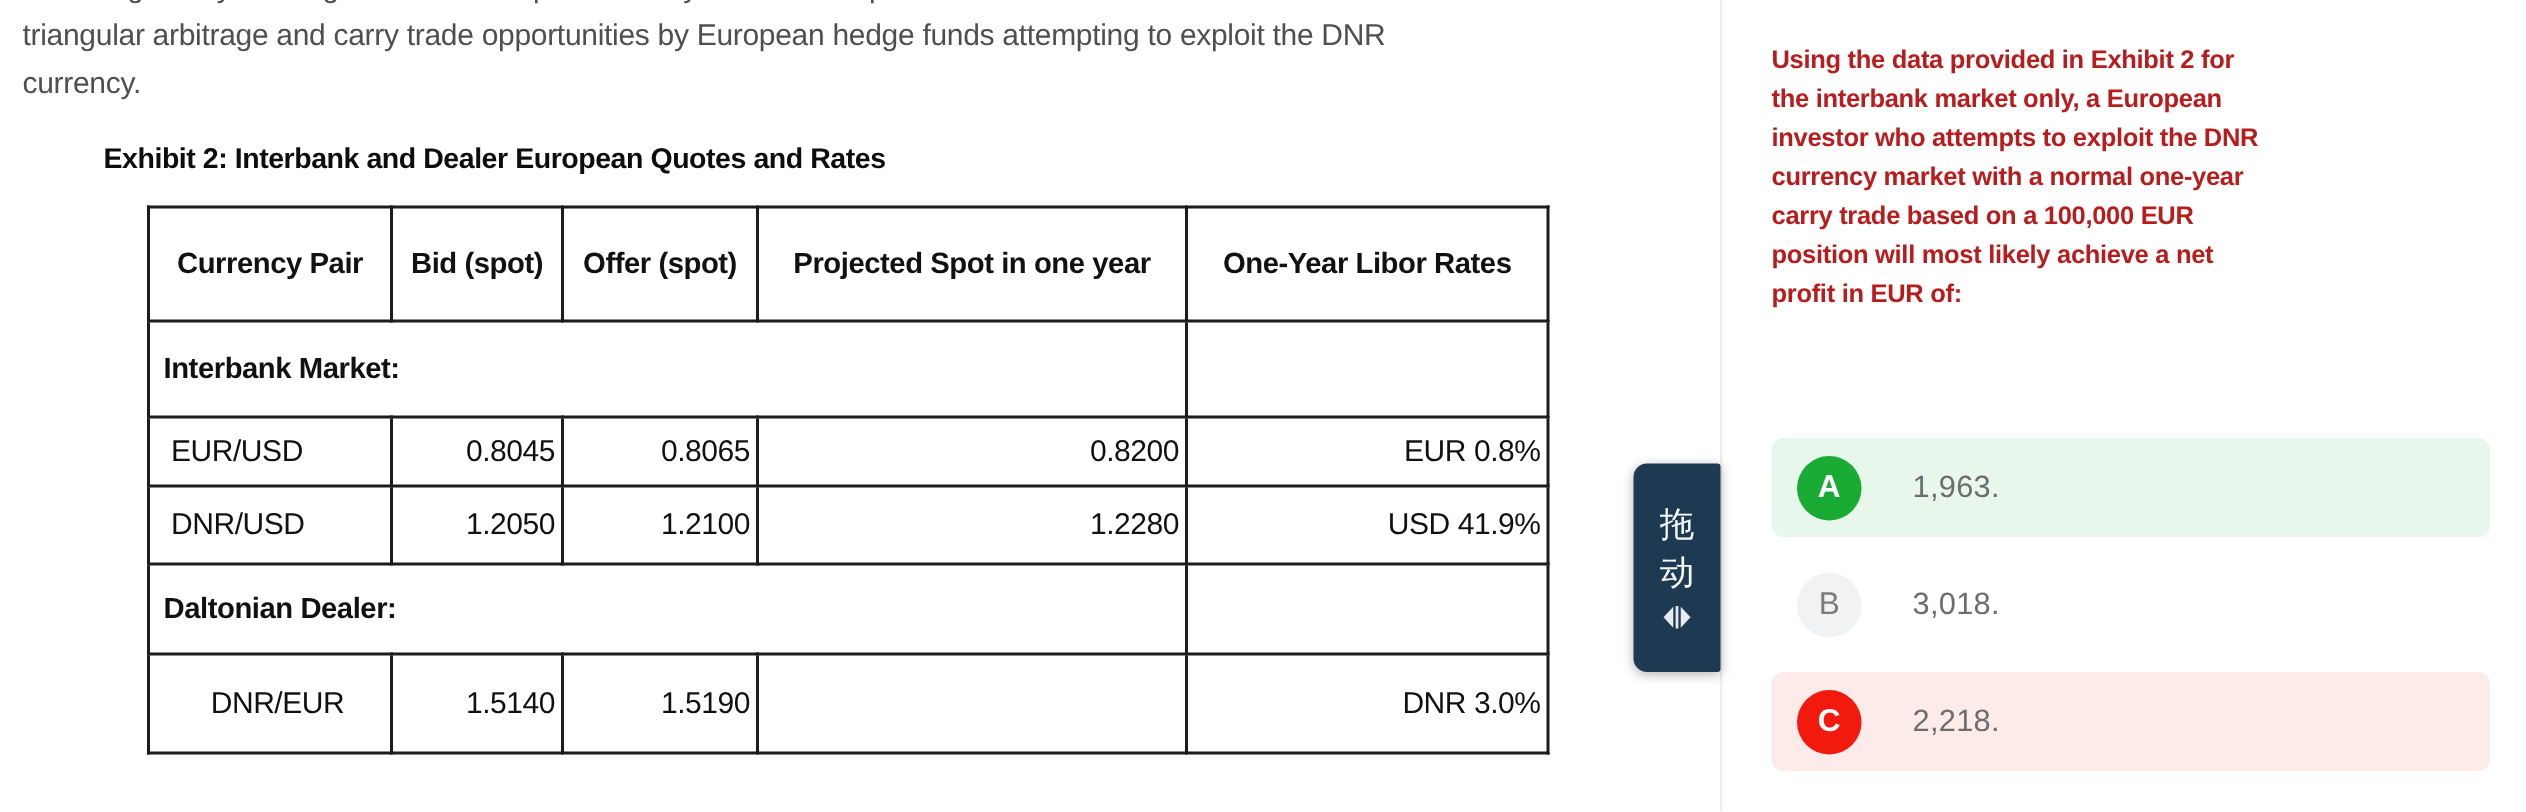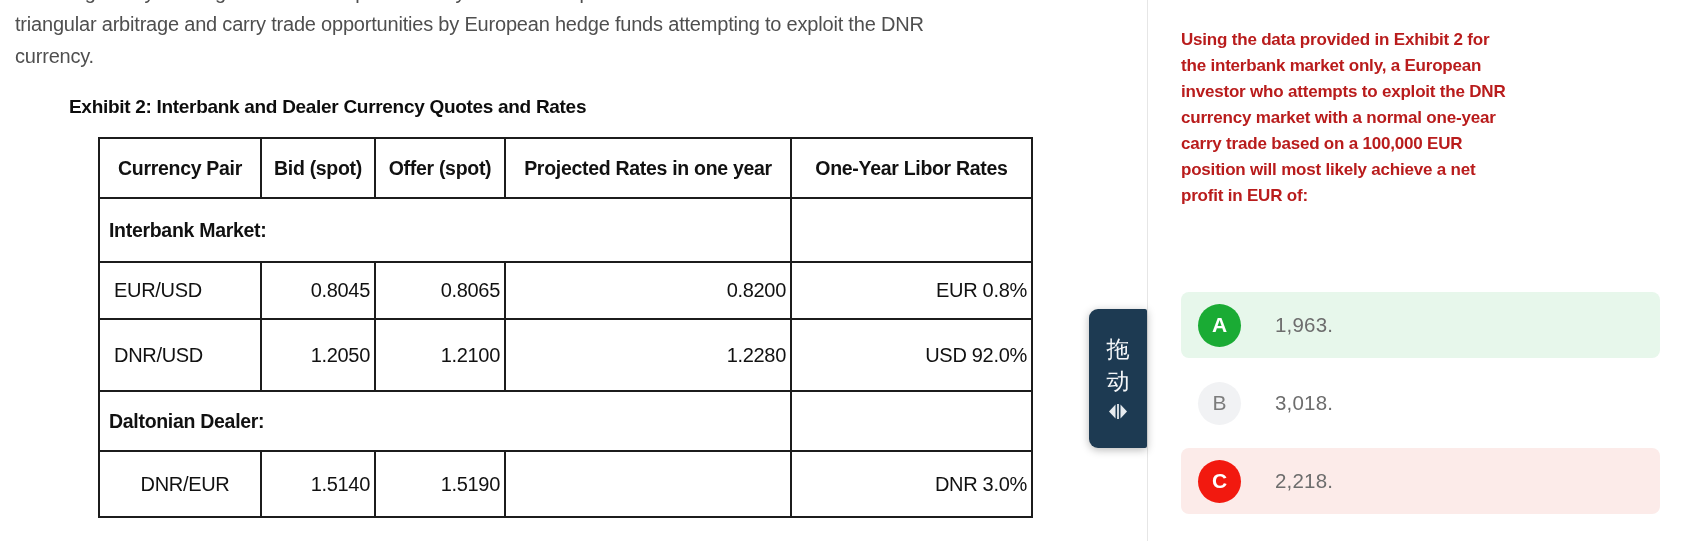--- a/index.html
+++ b/index.html
@@ -26,22 +26,22 @@
   }
   .exhibit-table td {
     border:2px solid #1c1c1c; vertical-align:middle;
     font-size:20px; letter-spacing:-0.3px; padding:0 4px;
   }
   .exhibit-table td.hdr { font-weight:bold; font-size:19.5px; text-align:center; padding:0 2px; }
   .exhibit-table td.sec { font-weight:bold; text-align:left; padding-left:9px; font-size:19.5px; }
   .exhibit-table td.pair { text-align:left; padding-left:14px; }
   .exhibit-table td.pair-center { text-align:center; }
   .exhibit-table td.num { text-align:right; }
-  tr.h-header{height:60px} tr.h-sec1{height:64px} tr.h-d1{height:57px}
-  tr.h-d2{height:72px} tr.h-sec2{height:60px} tr.h-d3{height:66px}
+  tr.h-header{height:76px} tr.h-sec1{height:64px} tr.h-d1{height:46px}
+  tr.h-d2{height:52px} tr.h-sec2{height:60px} tr.h-d3{height:66px}
 
   
   .panel-divider { position:absolute; left:1147px; top:0; width:1px; height:541px; background:#e6e6e6; }
   .drag-handle {
     position:absolute; left:1089px; top:309px; width:58px; height:139px;
     background:#1d3a52; border-radius:9px 2px 2px 9px;
     box-shadow:0 2px 8px rgba(0,0,0,.28);
     display:flex; flex-direction:column; align-items:center; justify-content:center;
     gap:5px; cursor:col-resize;
   }
@@ -74,55 +74,55 @@
 </style>
 </head>
 <body>
 
 <div class="stage">
 
   <div class="article-text">advantage of by arbitrageurs from Europe. He analyzes the rate quotes in Exhibit 2 for evidence of
 triangular arbitrage and carry trade opportunities by European hedge funds attempting to exploit the DNR
 currency.</div>
 
-  <div class="exhibit-title">Exhibit 2: Interbank and Dealer Currency Quotes and Rates</div>
+  <div class="exhibit-title">Exhibit 2: Interbank and Dealer European Quotes and Rates</div>
 
   <table class="exhibit-table">
     <colgroup>
       <col style="width:162px">
         <col style="width:114px">
         <col style="width:130px">
       <col style="width:286px">
         <col style="width:241px">
     </colgroup>
     <tbody>
       <tr class="h-header">
         <td class="hdr">Currency Pair</td>
         <td class="hdr">Bid (spot)</td>
         <td class="hdr">Offer (spot)</td>
-        <td class="hdr">Projected Rates in one year</td>
+        <td class="hdr">Projected Spot in one year</td>
         <td class="hdr">One-Year Libor Rates</td>
       </tr>
       <tr class="h-sec1">
         <td class="sec" colspan="4">Interbank Market:</td>
         <td></td>
       </tr>
       <tr class="h-d1">
         <td class="pair">EUR/USD</td>
         <td class="num">0.8045</td>
         <td class="num">0.8065</td>
         <td class="num">0.8200</td>
         <td class="num">EUR 0.8%</td>
       </tr>
       <tr class="h-d2">
         <td class="pair">DNR/USD</td>
         <td class="num">1.2050</td>
         <td class="num">1.2100</td>
         <td class="num">1.2280</td>
-        <td class="num">USD 92.0%</td>
+        <td class="num">USD 41.9%</td>
       </tr>
       <tr class="h-sec2">
         <td class="sec" colspan="4">Daltonian Dealer:</td>
         <td></td>
       </tr>
       <tr class="h-d3">
         <td class="pair pair-center">DNR/EUR</td>
         <td class="num">1.5140</td>
         <td class="num">1.5190</td>
         <td class="num"></td>

